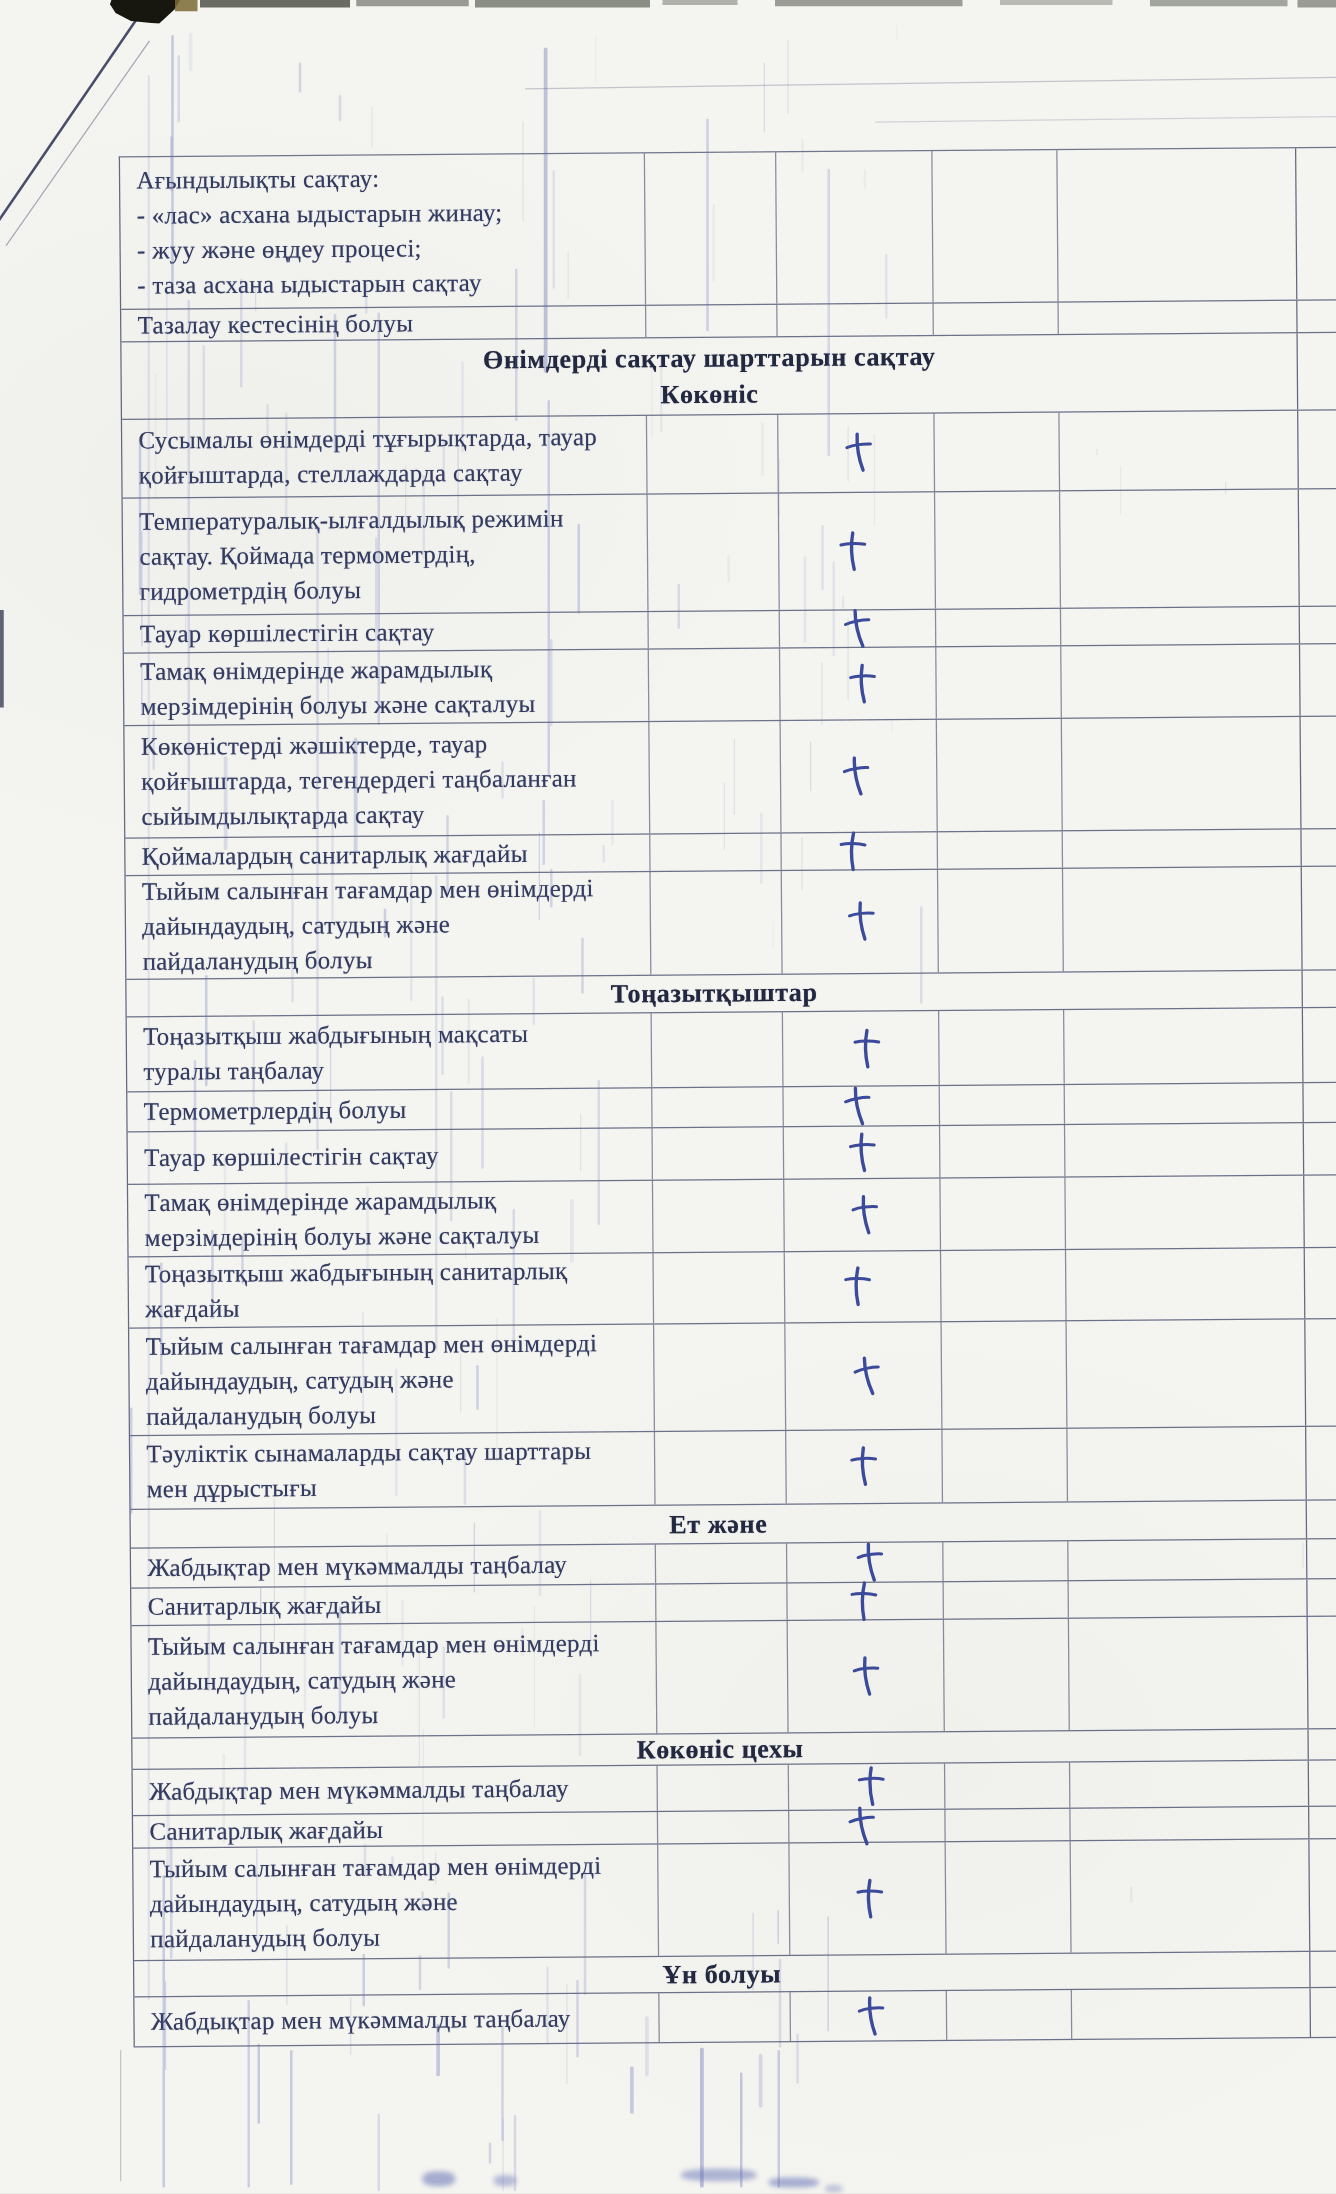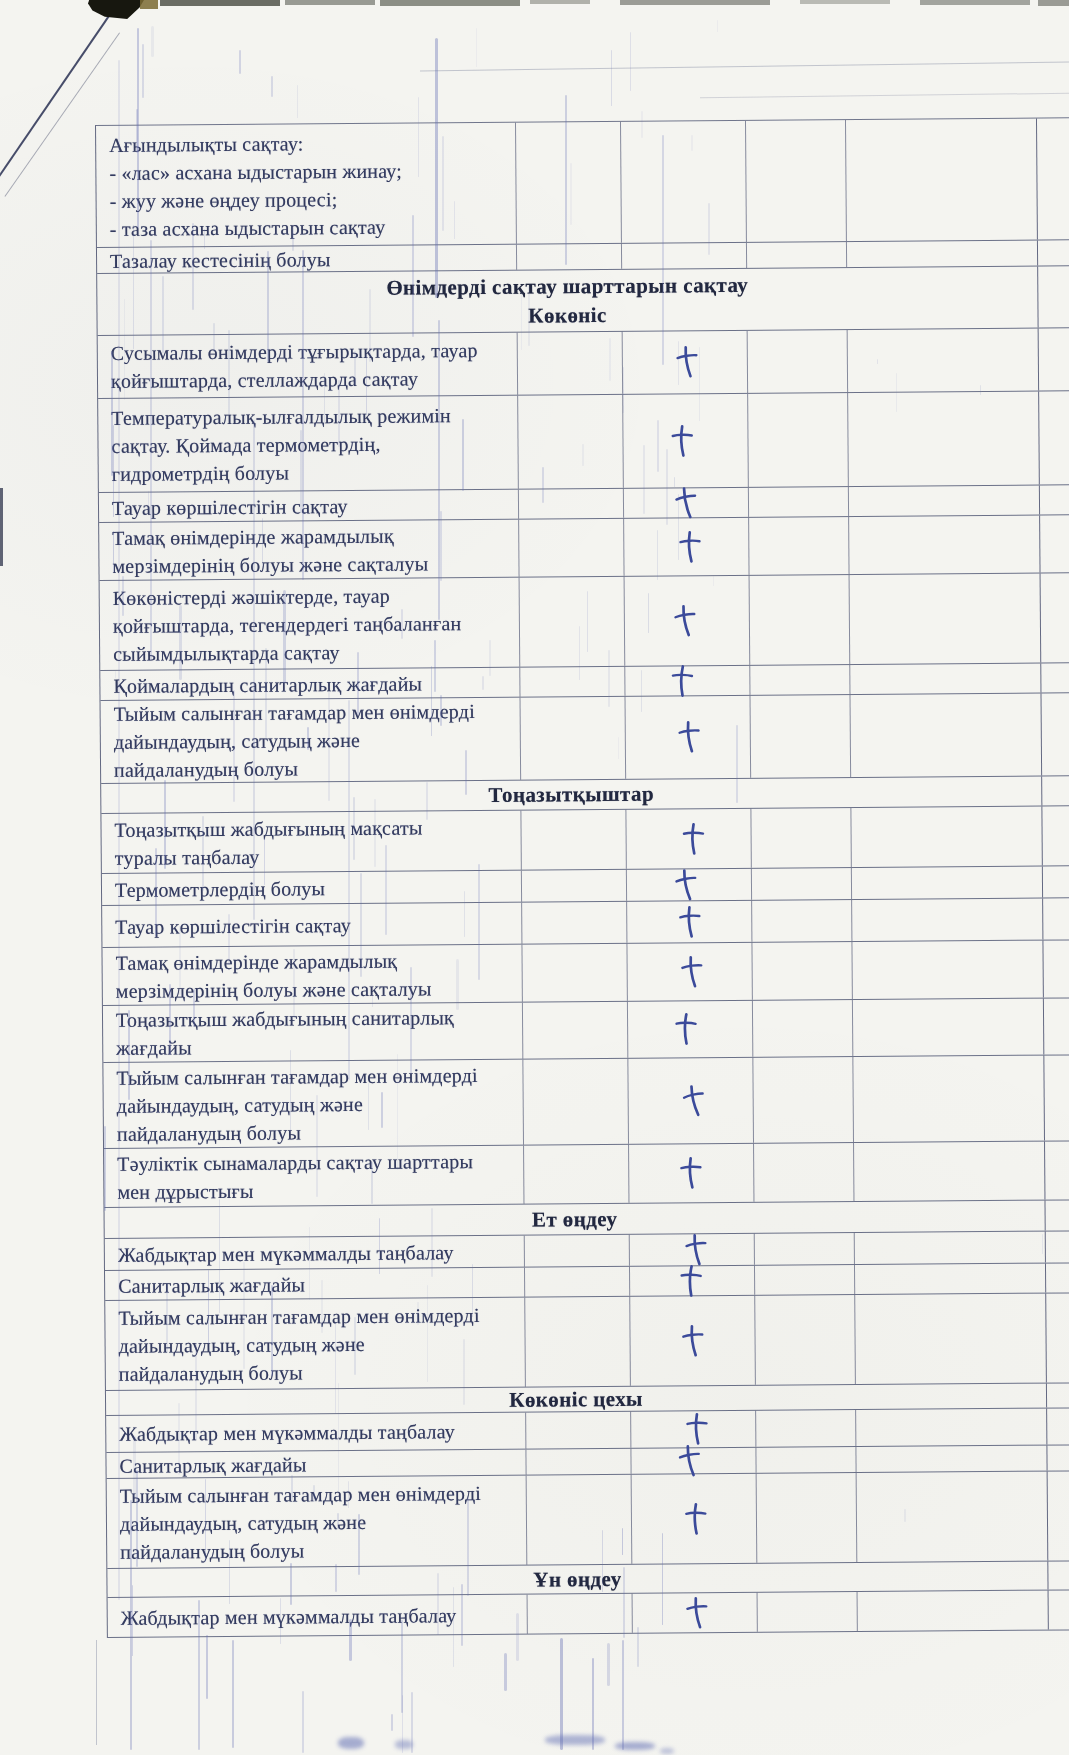--- a/index.html
+++ b/index.html
@@ -326,21 +326,21 @@
               <path d="M13 2 C12 10 12 19 15.5 31" stroke="#3b4a9a" stroke-width="2.7" fill="none" stroke-linecap="round"></path>
               <path d="M4 12 C9 10.3 18 9.8 23 10.6" stroke="#3b4a9a" stroke-width="2.4" fill="none" stroke-linecap="round"></path>
             </svg></span>
         </div>
         <div class="c3 cell"></div>
         <div class="c4 cell"></div>
         <div class="stub cell"></div>
       </div>
       <div class="trow hrow" style="height: 31px;">
         <div class="hcell cell">
-          <div class="hline">Ет өңдеу</div>
+          <div class="hline">Ет және</div>
         </div>
         <div class="stub cell"></div>
       </div>
       <div class="trow" style="height: 32px;">
         <div class="lbl cell">
           <div class="lline">Жабдықтар мен мүкәммалды таңбалау</div>
         </div>
         <div class="c1 cell"></div>
         <div class="c2 cell">
           <span class="mark" style="transform:translateX(4px) rotate(-4deg);"><svg width="26" height="34" viewBox="0 0 26 34">
@@ -432,21 +432,21 @@
               <path d="M13 2 C12 10 12 19 15.5 31" stroke="#3b4a9a" stroke-width="2.7" fill="none" stroke-linecap="round"></path>
               <path d="M4 12 C9 10.3 18 9.8 23 10.6" stroke="#3b4a9a" stroke-width="2.4" fill="none" stroke-linecap="round"></path>
             </svg></span>
         </div>
         <div class="c3 cell"></div>
         <div class="c4 cell"></div>
         <div class="stub cell"></div>
       </div>
       <div class="trow hrow" style="height: 29px;">
         <div class="hcell cell">
-          <div class="hline">Ұн өңдеу</div>
+          <div class="hline">Ұн болуы</div>
         </div>
         <div class="stub cell"></div>
       </div>
       <div class="trow" style="height: 40px;">
         <div class="lbl cell">
           <div class="lline">Жабдықтар мен мүкәммалды таңбалау</div>
         </div>
         <div class="c1 cell"></div>
         <div class="c2 cell">
           <span class="mark" style="transform:translateX(2px) rotate(-3deg);"><svg width="26" height="34" viewBox="0 0 26 34">

